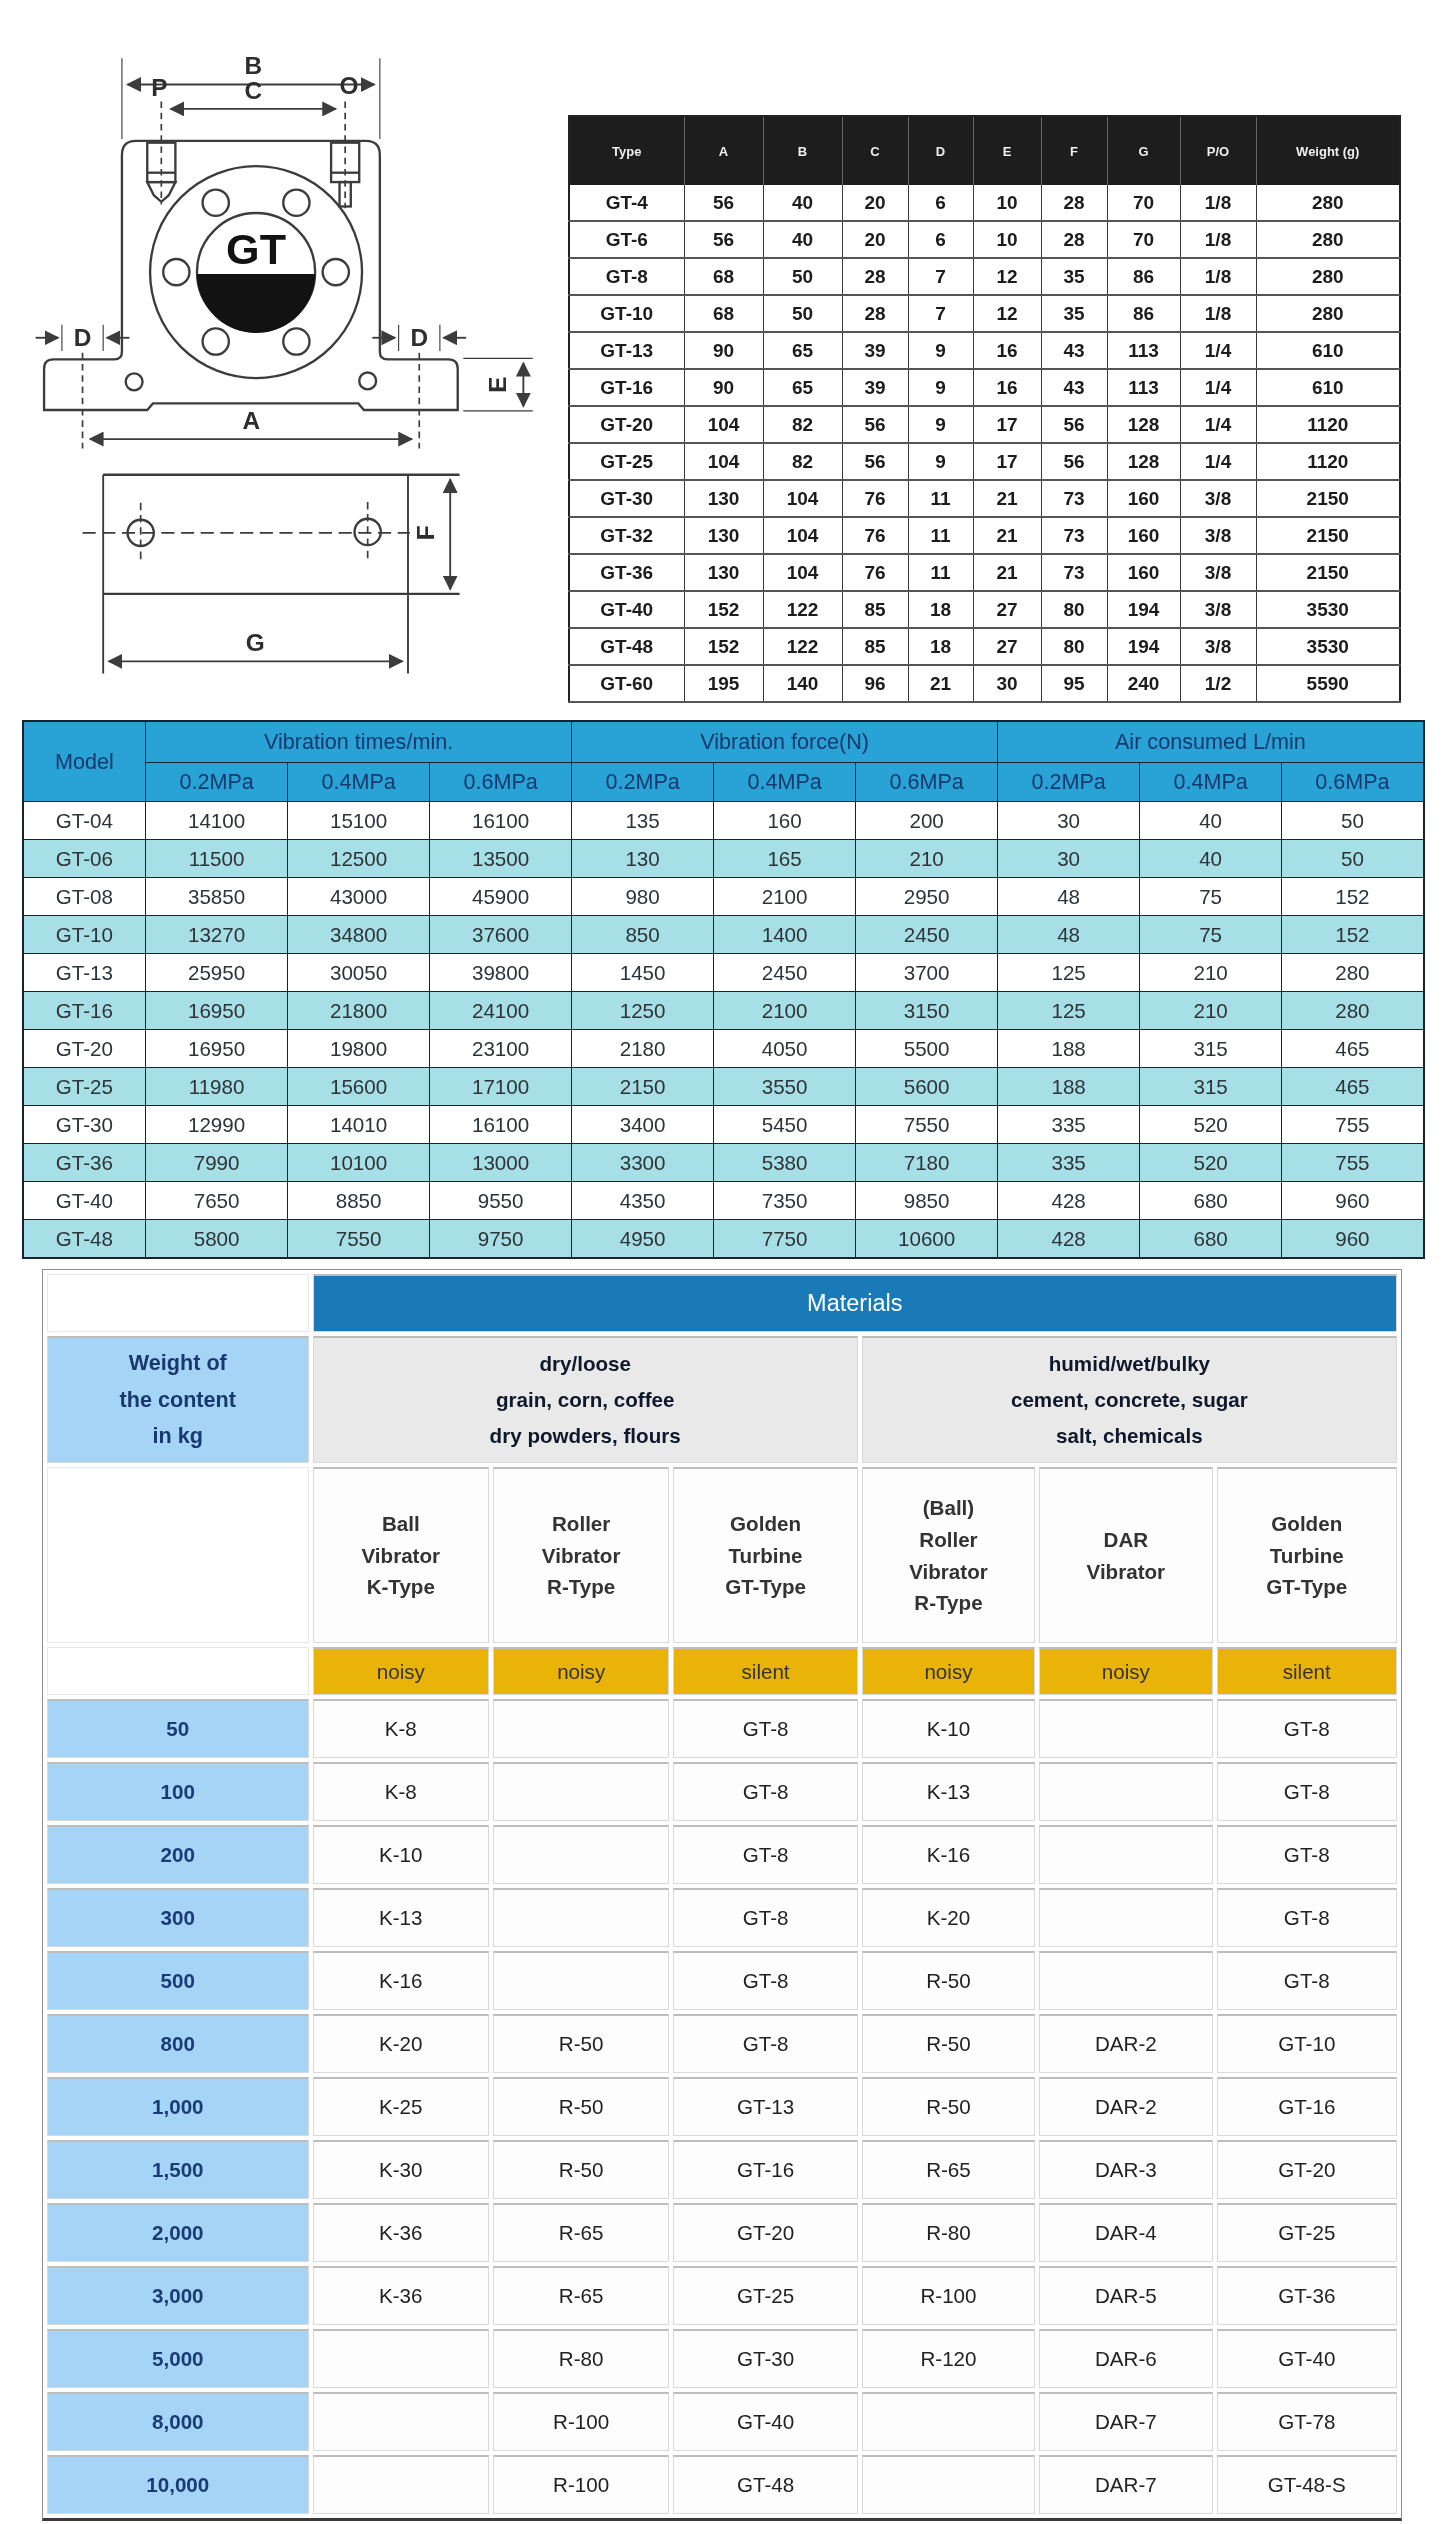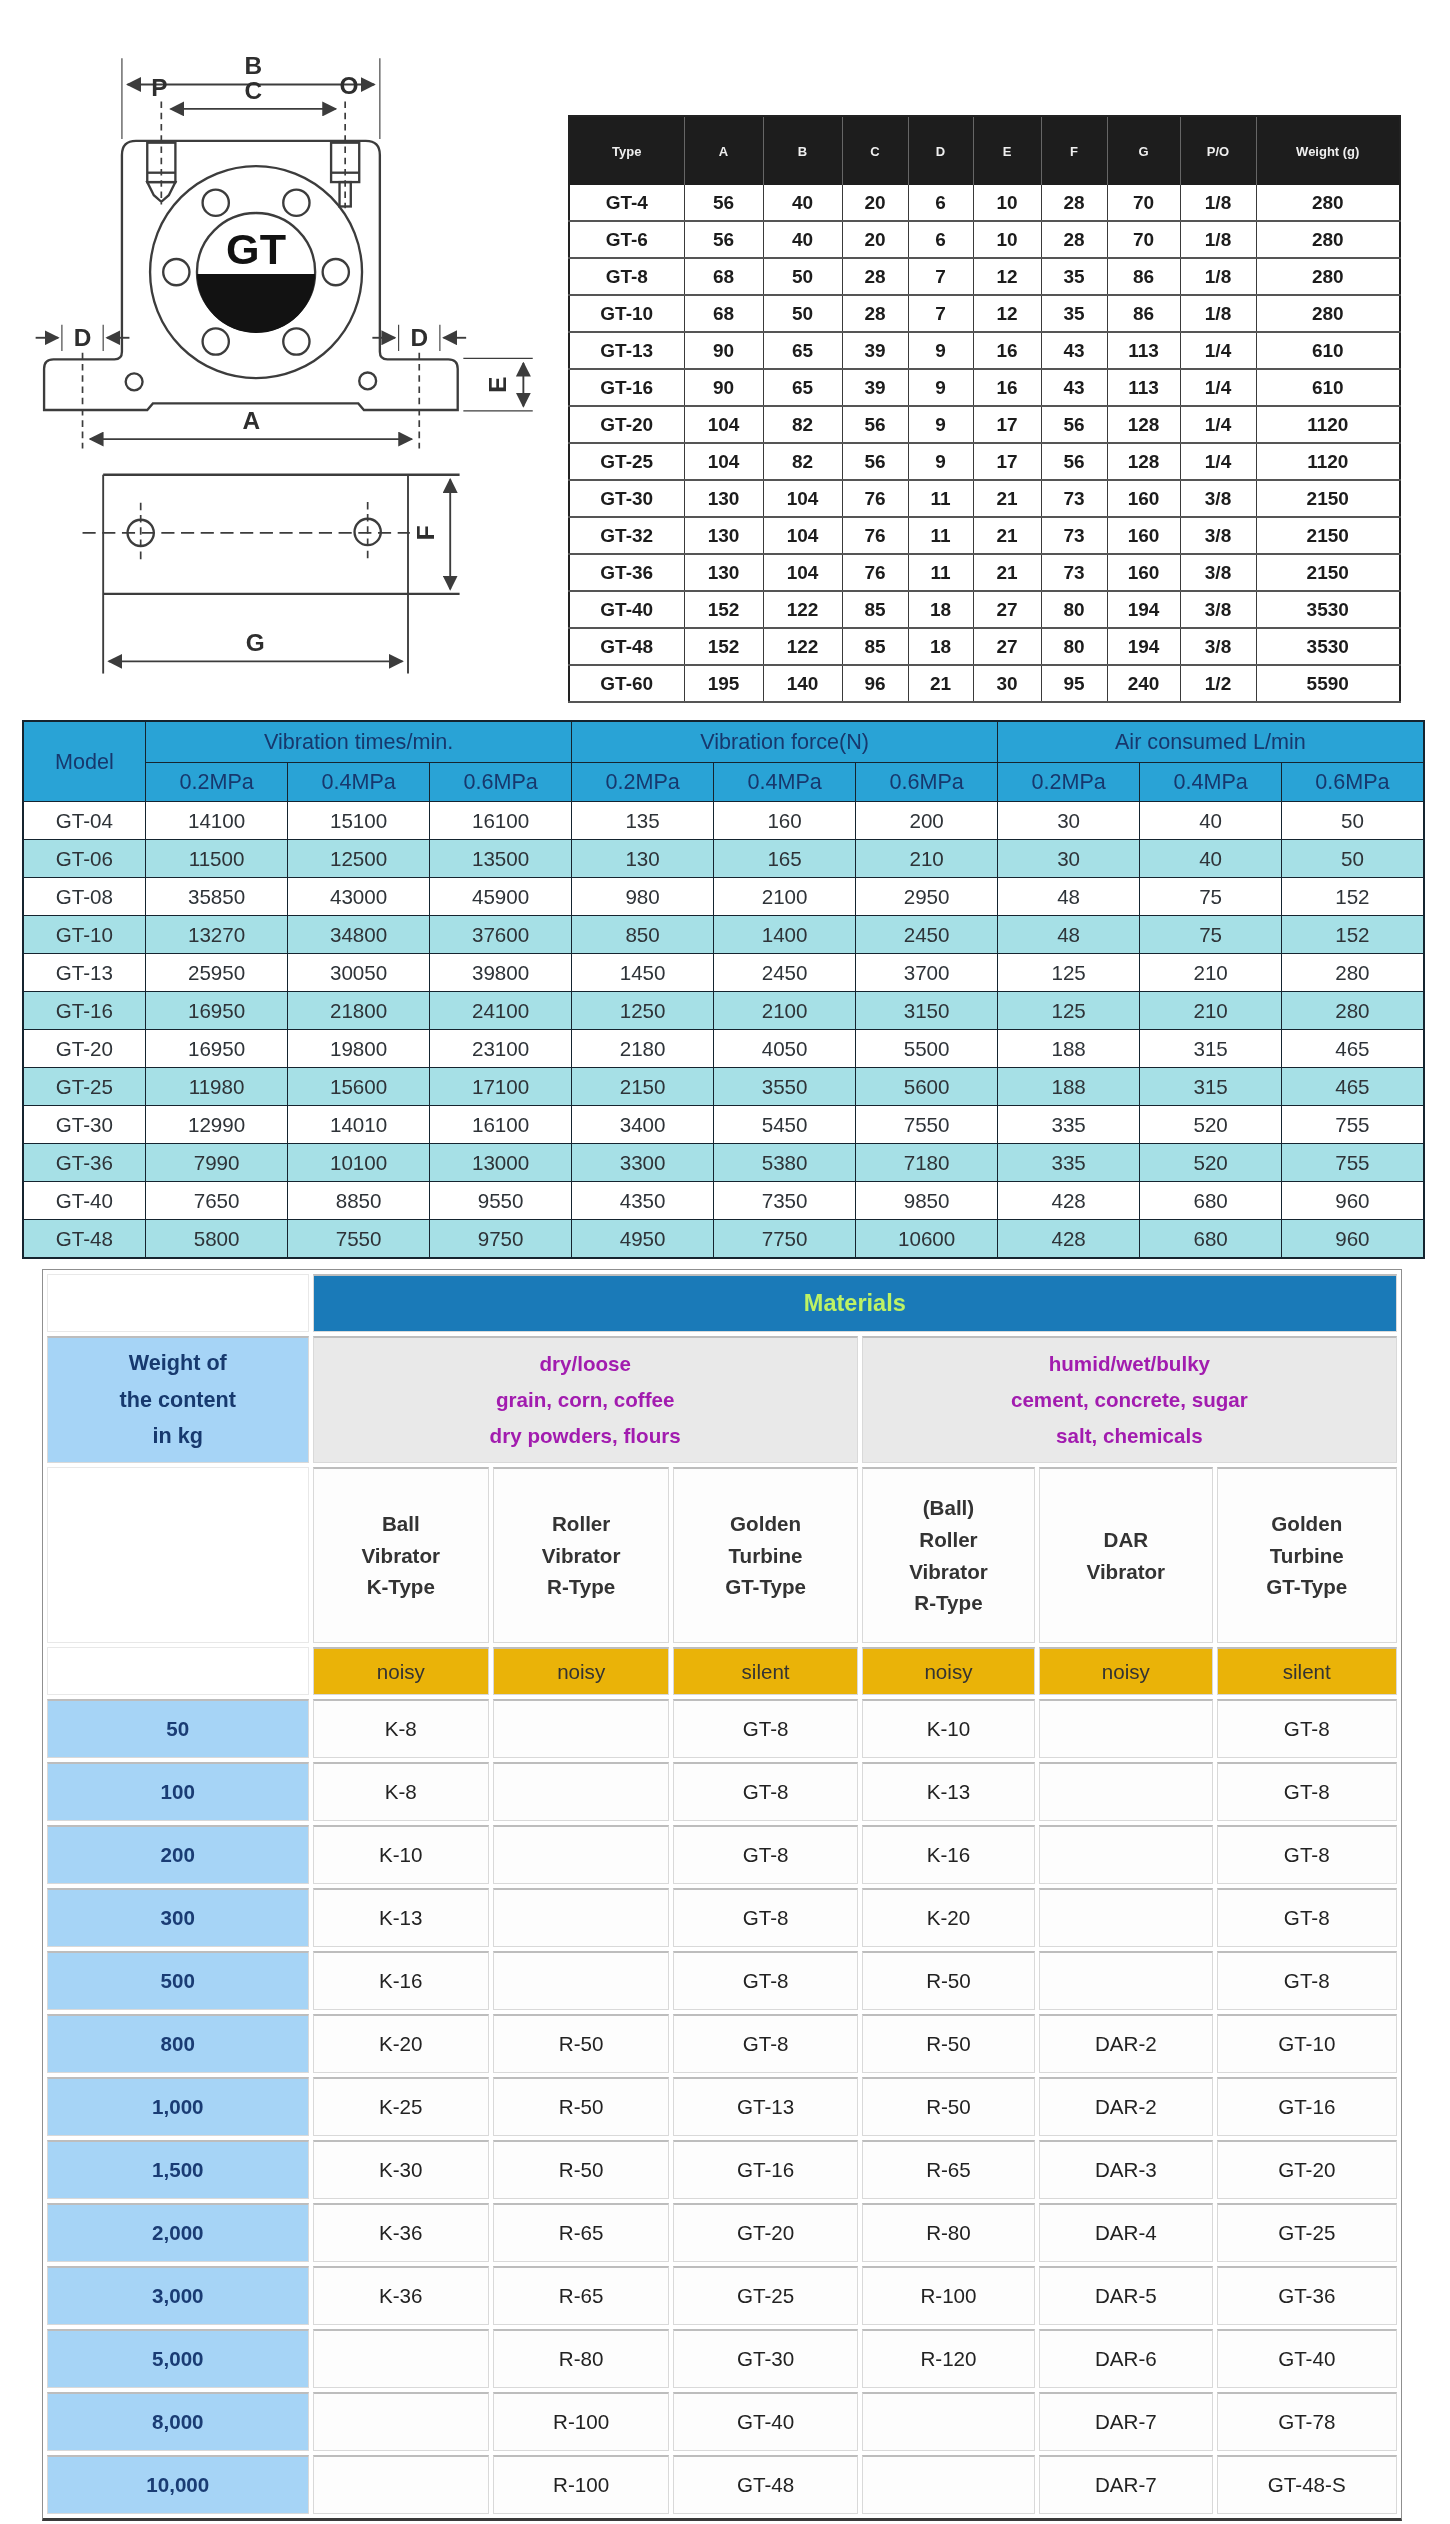--- a/index.html
+++ b/index.html
@@ -31,25 +31,25 @@
   .t2 tbody tr:nth-child(even) td { background:#a6e0e6; }
 
   
   .t3 { border-collapse:separate; border-spacing:4.7px; table-layout:fixed;
         width:1360px; background:#fff; border:1.9px solid #8f8f8f;
         border-bottom:3.8px solid #3a3a3a; }
   .t3 th, .t3 td { border-top:2.8px solid #bdbdbd; border-left:0.9px solid #d9d9d9;
         border-right:0.9px solid #d9d9d9; border-bottom:0.9px solid #d9d9d9;
         text-align:center; vertical-align:middle; }
   .t3 .corner { background:#ffffff; border:0.9px solid #e8e8e8; }
-  .t3 .materials-bar { background:#1a7ab8; color:#bef264; font-size:23.5px;
-        font-weight:700; height:53px; }
+  .t3 .materials-bar { background:#1a7ab8; color:#ffffff; font-size:23.5px;
+        font-weight:400; height:53px; }
   .t3 .weight-head { background:#a6d4f6; color:#17396e; font-weight:700;
         font-size:21.6px; white-space:pre-line; height:122px; line-height:1.7; }
-  .t3 .mat-desc { background:#e9e9e9; color:#a21caf; font-size:20.6px;
+  .t3 .mat-desc { background:#e9e9e9; color:#0f172a; font-size:20.6px;
         white-space:pre-line; line-height:1.75; }
   .t3 .type-head { background:#fdfdfd; color:#333; font-size:20.6px;
         white-space:pre-line; height:171px; line-height:1.55; }
   .t3 .noise-cell { background:#eab308; color:#333; font-size:20.6px; height:43px; }
   .t3 tbody td { background:#fdfdfd; color:#222; font-size:20.6px; height:54px; }
   .t3 tbody td:first-child { background:#a6d4f6; color:#1a3c74; font-weight:700; }
 
   svg text { font-family:"Liberation Sans", sans-serif; }
 </style>
 </head>

